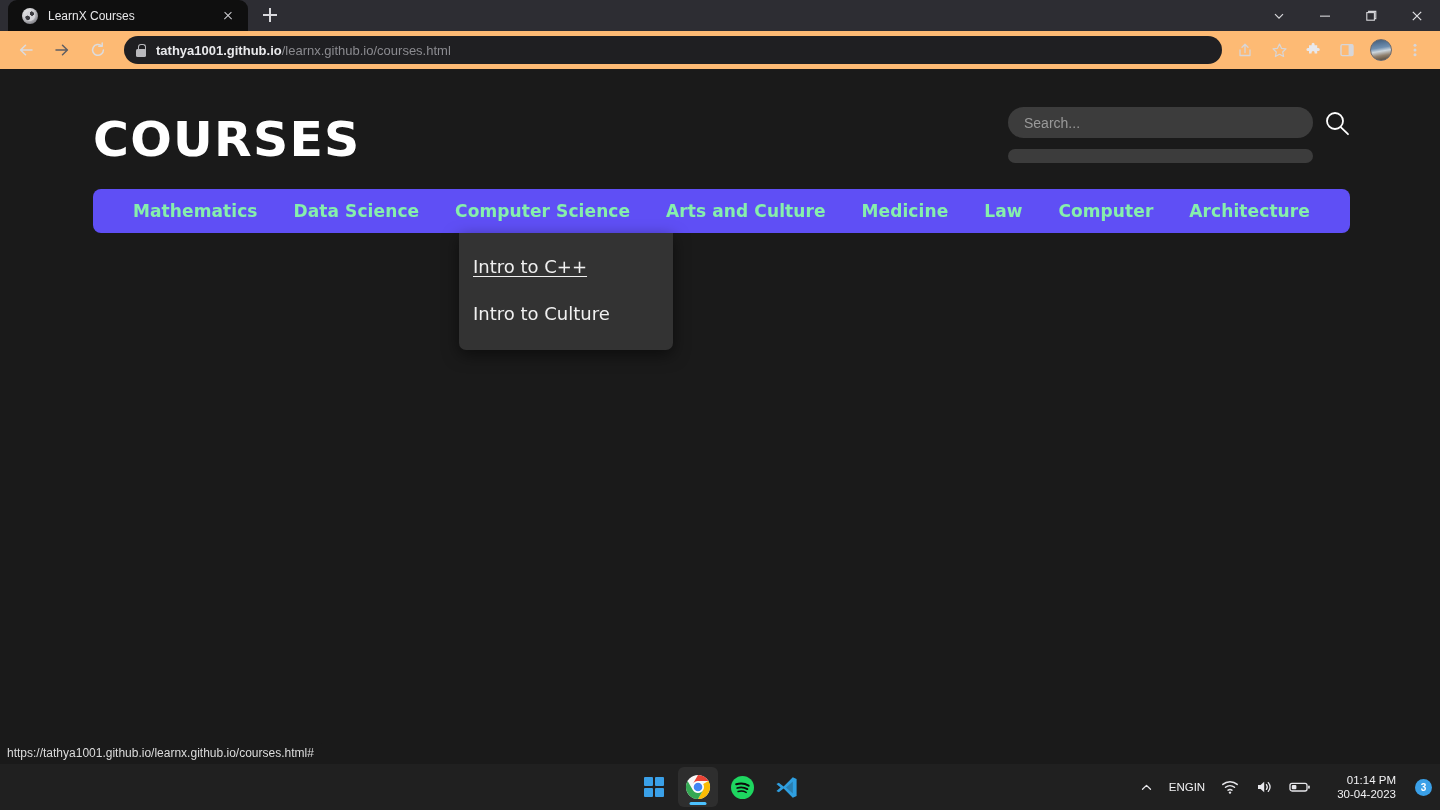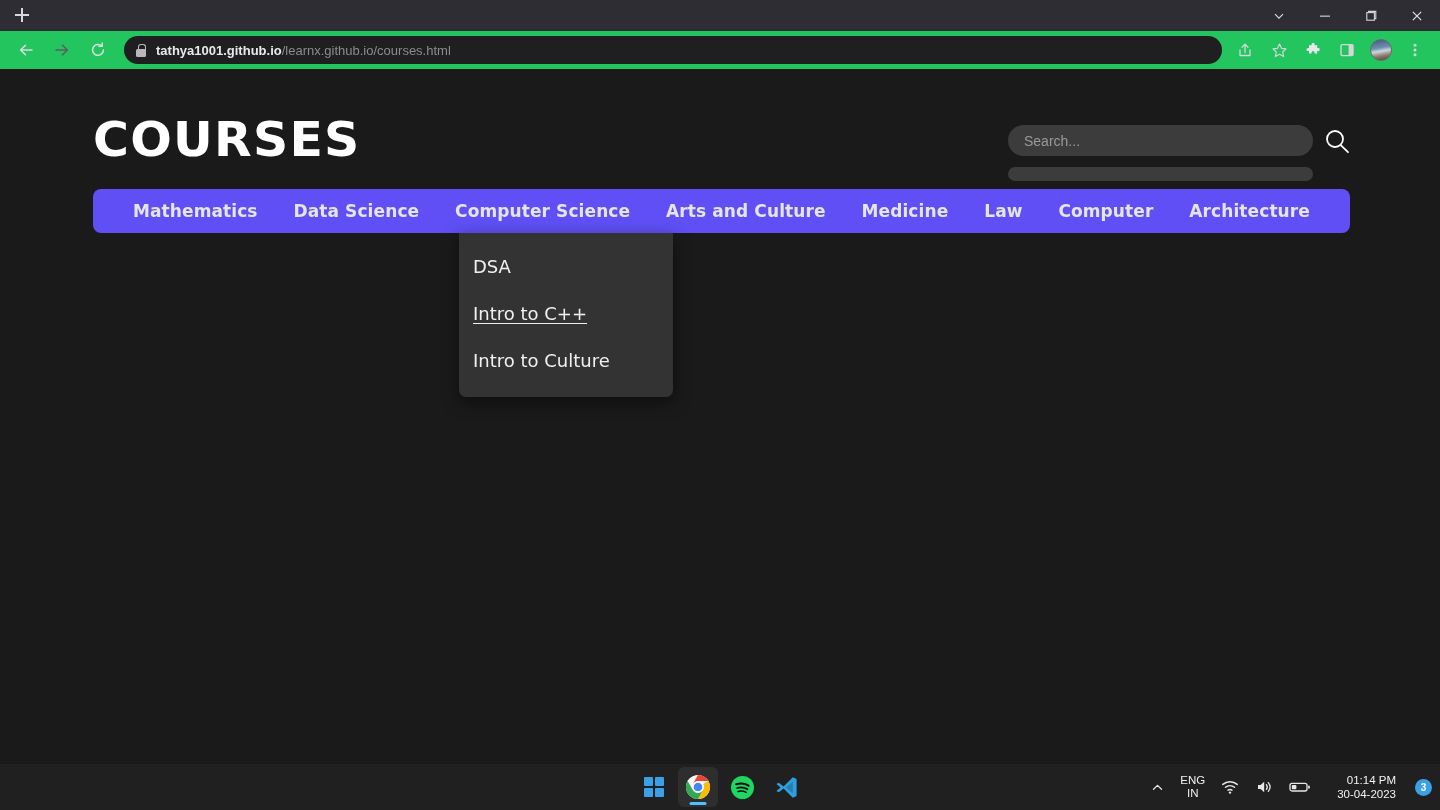--- a/index.html
+++ b/index.html
@@ -80,21 +80,21 @@
   }
   .winbtn {
     width: 46px; height: 31px;
     display: flex; align-items: center; justify-content: center;
     cursor: pointer;
   }
   .winbtn svg { display: block; }
 
   .toolbar {
     height: 38px;
-    background: #22c55e;
+    background: #fdba74;
     display: flex; align-items: center;
     padding: 0 8px;
     flex: 0 0 auto;
     position: relative;
   }
   .navbtn {
     width: 30px; height: 30px; margin: 0 3px;
     display: flex; align-items: center; justify-content: center;
     border-radius: 50%; cursor: pointer; color: #dcdcdf;
   }
@@ -151,21 +151,21 @@
     color: #ffffff;
     font-size: 48px;
     font-weight: bold;
     letter-spacing: 1.2px;
     font-family: "DejaVu Sans", sans-serif;
     transform: scaleX(1.02);
     transform-origin: left center;
   }
 
   .search-wrap {
-    position: absolute; right: 90px; top: 56px;
+    position: absolute; right: 90px; top: 38px;
     display: flex; align-items: flex-start;
   }
   .search-col { display: flex; flex-direction: column; }
   .search-input {
     width: 305px; height: 31px;
     background: #3c3c3c;
     border: none; border-radius: 16px;
     color: #e8e8e8; font-size: 14px;
     padding: 0 16px;
     font-family: "Liberation Sans", sans-serif;
@@ -186,21 +186,21 @@
   .navbar {
     position: absolute; left: 93px; top: 120px;
     width: 1257px; height: 44px;
     background: #5f4ff5;
     border-radius: 8px;
     display: flex; align-items: center;
     justify-content: space-between;
     padding: 0 40px;
   }
   .nav-item {
-    color: #e5e5e5;
+    color: #86efac;
     font-size: 17px;
     font-weight: bold;
     letter-spacing: 0.1px;
     cursor: pointer;
     white-space: nowrap;
     font-family: "DejaVu Sans", sans-serif;
   }
 
   .dropdown {
     position: absolute; left: 459px; top: 164px;
@@ -266,21 +266,21 @@
   .tray {
     position: absolute; right: 8px; top: 0; height: 46px;
     display: flex; align-items: center; gap: 2px;
   }
   .tray-btn {
     height: 40px; padding: 0 7px;
     display: flex; align-items: center; justify-content: center;
     border-radius: 4px; cursor: pointer; color: #e8e8ea;
   }
   .lang {
-    display: flex; flex-direction: column; align-items: center;
+    display: flex; flex-direction: row; align-items: center;
     line-height: 1.12; font-size: 11.5px; color: #f0f0f2;
   }
   .clock {
     display: flex; flex-direction: column; align-items: flex-end;
     line-height: 1.25; font-size: 11.5px; color: #f2f2f4;
     padding: 0 6px 0 10px;
   }
   .notif-badge {
     width: 17px; height: 17px; border-radius: 50%;
     background: #3aa0e8; color: #ffffff;
@@ -288,20 +288,25 @@
     display: flex; align-items: center; justify-content: center;
     margin-left: 4px;
   }
 </style>
 </head>
 <body>
 
 <div class="browser">
 
   <div class="tabstrip">
+    <div class="tab">
+      <div class="tab-favicon"></div>
+      <div class="tab-title">LearnX Courses</div>
+      <div class="tab-close"></div>
+    </div>
     <div class="newtab"></div>
 
     <div class="wincontrols">
       <div class="winbtn">
         <svg width="12" height="12" viewBox="0 0 12 12">
             <path d="M2 4.2 L6 8.2 L10 4.2" stroke="#d7d7db" stroke-width="1.2" fill="none"></path>
           </svg>
       </div>
       <div class="winbtn">
         <svg width="12" height="12" viewBox="0 0 12 12">
@@ -403,25 +408,25 @@
       <div class="nav-item">Data Science</div>
       <div class="nav-item">Computer Science</div>
       <div class="nav-item">Arts and Culture</div>
       <div class="nav-item">Medicine</div>
       <div class="nav-item">Law</div>
       <div class="nav-item">Computer</div>
       <div class="nav-item">Architecture</div>
     </div>
 
     <div class="dropdown">
-      <div class="dd-item">DSA</div>
       <div class="dd-item hovered">Intro to C++</div>
       <div class="dd-item">Intro to Culture</div>
     </div>
 
+    <div class="statusbar">https://tathya1001.github.io/learnx.github.io/courses.html#</div>
   </div>
 
   <div class="taskbar">
     <div class="tb-apps">
       <div class="tb-app">
         <div class="win-logo">
             <span></span>
             <span></span>
             <span></span>
             <span></span>

